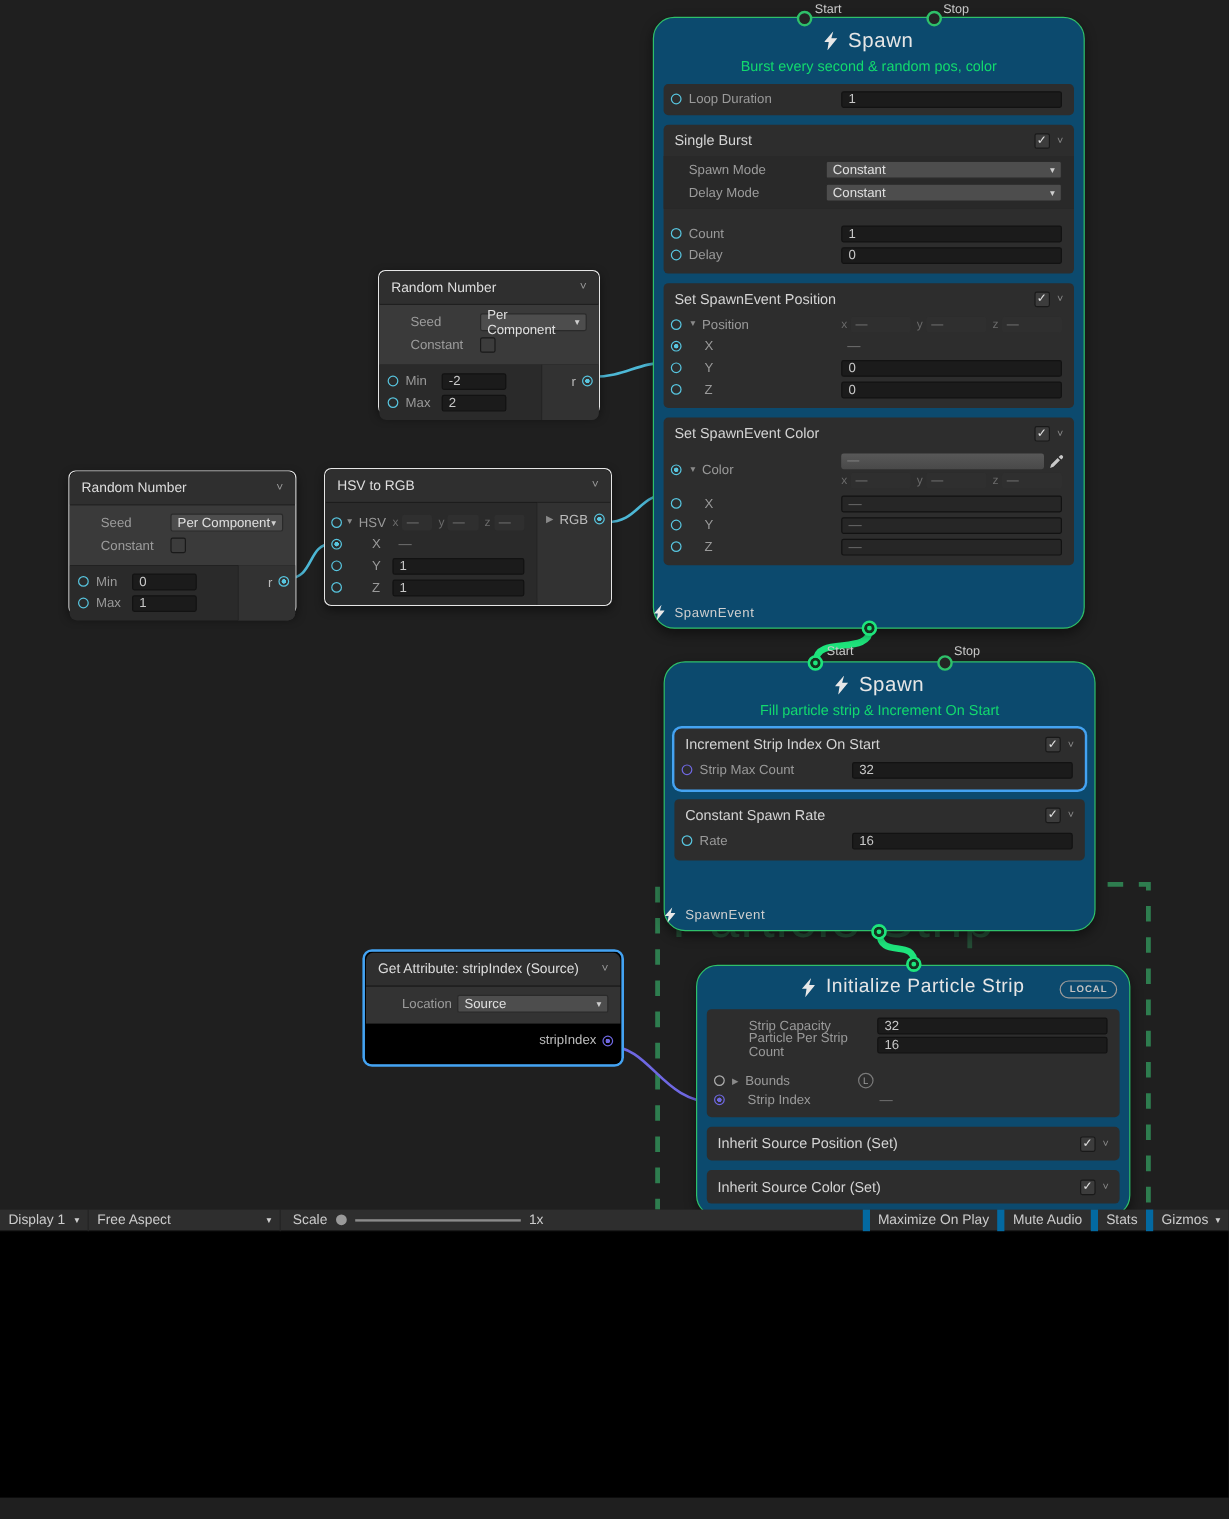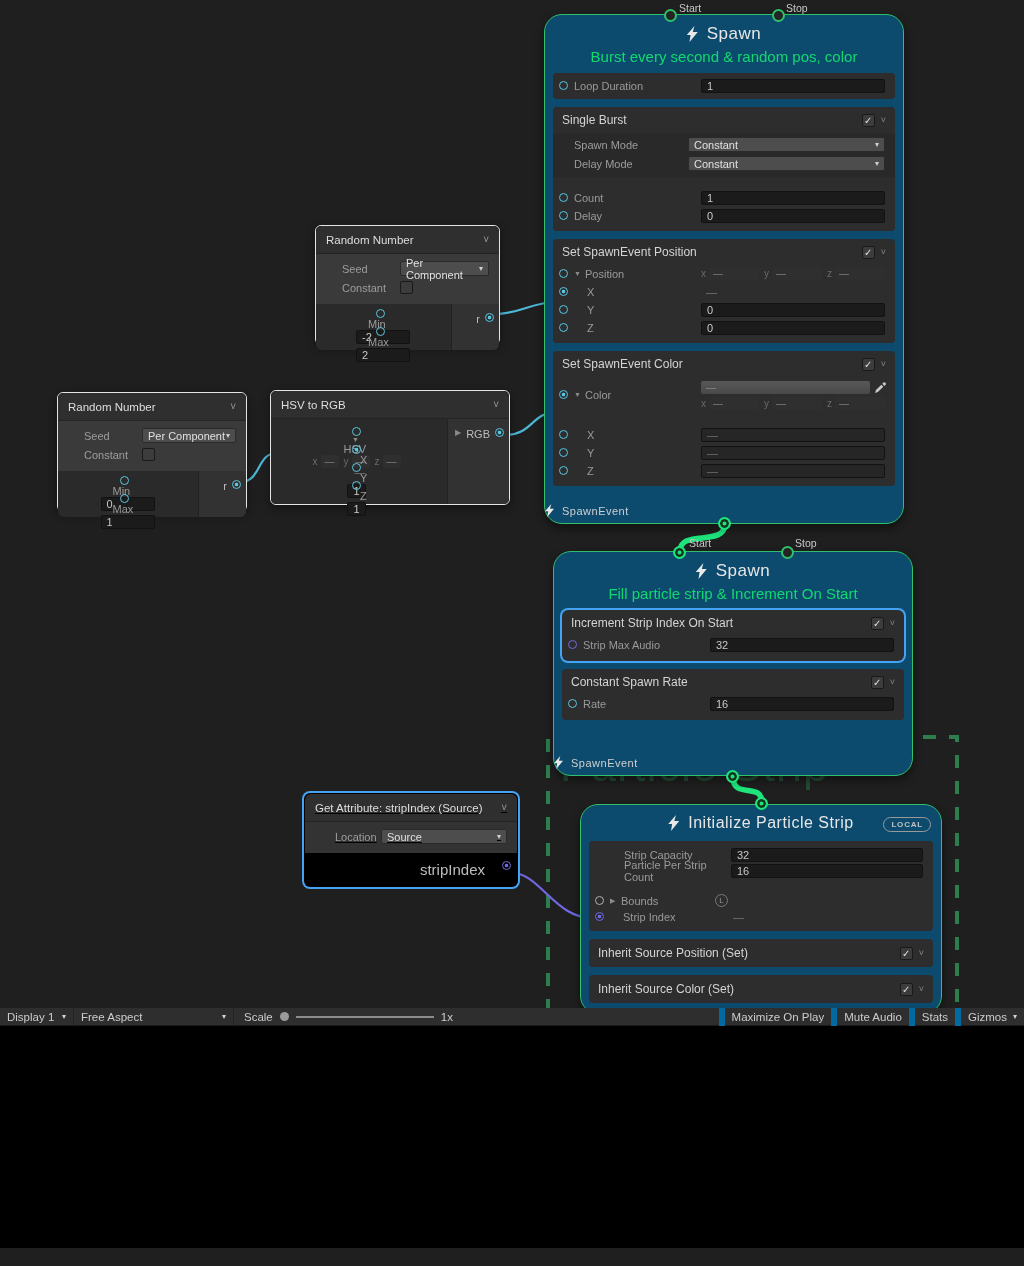--- a/index.html
+++ b/index.html
@@ -10,21 +10,21 @@
 
   
   #wires { position:absolute; left:0; top:0; z-index:1; }
 
   
   .ctx { position:absolute; background:#0c4a6e; border:1.5px solid #2fc06a; border-radius:18px; z-index:2; box-shadow:0 4px 10px rgba(0,0,0,.45); }
   .ctx-title { display:flex; justify-content:center; align-items:center; gap:9px; padding:9px 0 3px; color:#e6e6e6; font-size:17px; letter-spacing:.5px; }
   .ctx-title.small { font-size:16px; }
   .bolt { width:11px; height:16px; background:#e8e8e8; clip-path:polygon(70% 0,0 56%,35% 56%,25% 100%,100% 37%,55% 37%); }
   .bolt.sm { width:9px; height:13px; }
-  .annotation { color:#12d96e; font-size:15px; text-align:center; padding:1px 0 8px; }
+  .annotation { color:#12d96e; font-size:12px; text-align:center; padding:1px 0 8px; }
   .ctx-footer { position:absolute; bottom:6px; left:0; right:0; display:flex; align-items:center; gap:8px; color:#cfcfcf; font-size:11px; letter-spacing:.5px; }
 
   .block { background:#2d2d2d; border-radius:4px; margin:0 8px 8px; position:relative; }
   .block.selected { box-shadow:0 0 0 2px #44a3f2; border-radius:6px; }
   .bhdr { height:26px; display:flex; align-items:center; padding:0 9px; color:#d4d4d4; font-size:12px; }
   .bhdr .sp { flex:1; }
   .checkbox { width:13px; height:13px; background:#3c3c3c; border:1px solid #191919; border-radius:2px; color:#e0e0e0; font-size:10px; line-height:11px; text-align:center; }
   .collapse { color:#8b8b8b; font-size:9px; margin-left:6px; }
   .settings { background:#292929; padding:3px 8px; }
 
@@ -42,42 +42,42 @@
   .field.dim { background:#262626; color:#6f6f6f; }
   .dashval { flex:1; color:#777; padding-left:5px; }
   .dropdown { flex:1; height:15px; background:#4d4d4d; border:1px solid #2a2a2a; border-radius:2px; color:#e0e0e0; font-size:11px; display:flex; align-items:center; padding:0 5px; margin-right:2px; }
   .dda { margin-left:auto; color:#cfcfcf; font-size:8px; }
   .axisgroup { flex:1; display:flex; gap:5px; margin-right:2px; }
   .mini { flex:1; display:flex; align-items:center; gap:3px; }
   .mini .ax { color:#6a6a6a; font-size:10px; }
   .minibox { flex:1; height:13px; background:#2f2f2f; border-radius:2px; color:#7d7d7d; font-size:10px; line-height:13px; padding:0 4px; }
   .gap { height:12px; }
 
-  .colorrow { display:flex; padding:2px 8px 2px 6px; margin-bottom:14px;align-items:center; }
+  .colorrow { display:flex; padding:2px 8px 2px 6px; margin-bottom:2px;align-items:center; }
   .colleft { width:142px; display:flex; align-items:center; color:#9a9a9a; font-size:11px; }
   .colright { flex:1; }
   .swatchrow { display:flex; align-items:center; gap:4px; height:16px; }
   .swatch { flex:1; height:13px; background:linear-gradient(#585858,#494949); border-radius:2px; color:#8a8a8a; font-size:10px; line-height:13px; padding:0 5px; }
 
   
   .fport { position:absolute; width:13px; height:13px; border:2px solid #2fc06a; border-radius:50%; background:#242424; z-index:4; }
   .fport.on { border-color:#1ee47c; background:#1ee47c; box-shadow:inset 0 0 0 2.5px #14331f; }
   .flabel { position:absolute; color:#c9c9c9; font-size:10.5px; z-index:3; }
 
   
   .op { position:absolute; background:#000000; border:1px solid #e5e5e5; border-radius:6px; z-index:2; box-shadow:0 3px 8px rgba(0,0,0,.45); }
-  .op.selected { border-color:transparent; box-shadow:0 0 0 2px #44a3f2;text-decoration:underline; }
+  .op.selected { border-color:transparent; box-shadow:0 0 0 2px #44a3f2; }
   .op-hdr { height:28px; display:flex; align-items:center; padding:0 10px; color:#dedede; font-size:11.5px; background:#2f2f2f; border-radius:6px 6px 0 0; border-bottom:1px solid #242424; }
   .op-hdr .ch { margin-left:auto; color:#9a9a9a; font-size:10px; }
   .op-set { background:#3a3a3a; padding:6px 8px 6px 26px; }
   .srow { display:flex; align-items:center; height:17px; color:#9c9c9c; font-size:11px; margin-bottom:2px; }
   .slabel { width:58px; }
   .op-body { display:flex; background:#2a2a2a; border-radius:0 0 6px 6px; }
   .op-in { flex:1; padding:5px 0 5px 0; }
-  .op-in .row { padding-left:7px;flex-direction:column; }
+  .op-in .row { padding-left:7px; }
   .olabel { width:30px; }
   .ofield { width:54px; height:14px; background:#1b1b1b; border:1px solid #121212; border-radius:2px; color:#c8c8c8; font-size:11px; line-height:12px; padding:0 5px; }
   .op-out { border-left:1px solid #222; background:#323232; border-radius:0 0 6px 0; display:flex; justify-content:flex-end; align-items:flex-start; gap:5px; padding:9px 5px 0 6px; color:#bdbdbd; font-size:11px; }
   .outarrow { color:#8a8a8a; font-size:8px; }
 
   
   .localbadge { position:absolute; right:10px; top:12px; border:1px solid #9a9a9a; border-radius:9px; color:#c2c2c2; font-size:8px; font-weight:bold; letter-spacing:.8px; padding:2px 7px; }
   .licon { width:13px; height:13px; border:1px solid #7a7a7a; border-radius:50%; color:#9a9a9a; font-size:8px; line-height:12px; text-align:center; margin-left:4px; }
   .proprow { display:flex; align-items:center; height:15px; padding:0 8px 0 6px; color:#9a9a9a; font-size:11px; margin-bottom:1px;justify-content:center; }
   .proprow .lbl { width:136px; padding-left:29px; }
@@ -446,21 +446,21 @@
     <div class="bhdr">
       <span>Increment Strip Index On Start</span>
         <span class="sp"></span>
       <span class="checkbox">✓</span>
       <span class="collapse">˅</span>
     </div>
     <div class="row">
       <span class="pcell">
           <span class="port violet"></span>
         </span>
-      <span class="rlabel">Strip Max Audio</span>
+      <span class="rlabel">Strip Max Count</span>
       <span class="field">32</span>
     </div>
   </div>
 
   <div class="block" style="padding-bottom:7px">
     <div class="bhdr">
       <span>Constant Spawn Rate</span>
         <span class="sp"></span>
       <span class="checkbox">✓</span>
       <span class="collapse">˅</span>
@@ -490,21 +490,21 @@
     </div>
   <div class="op-set" style="background:#333333;padding-left:30px">
     <div class="srow">
         <span class="slabel" style="width:46px">Location</span>
       <span class="dropdown">
           <span>Source</span>
           <span class="dda">▾</span>
         </span>
       </div>
   </div>
-  <div style="display:flex;justify-content:flex-end;gap:17px;padding:8px 6px 0 0;color:#bdbdbd;font-size:15px">
+  <div style="display:flex;justify-content:flex-end;align-items:center;gap:5px;padding:8px 6px 0 0;color:#bdbdbd;font-size:11px">
     <span>stripIndex</span>
     <span class="port violet on"></span>
   </div>
 </div>
 
 <div class="ctx" style="left:580px;top:804px;width:362px;height:210px">
   <div class="ctx-title small">
     <span class="bolt"></span>
     <span>Initialize Particle Strip</span>
   </div>

